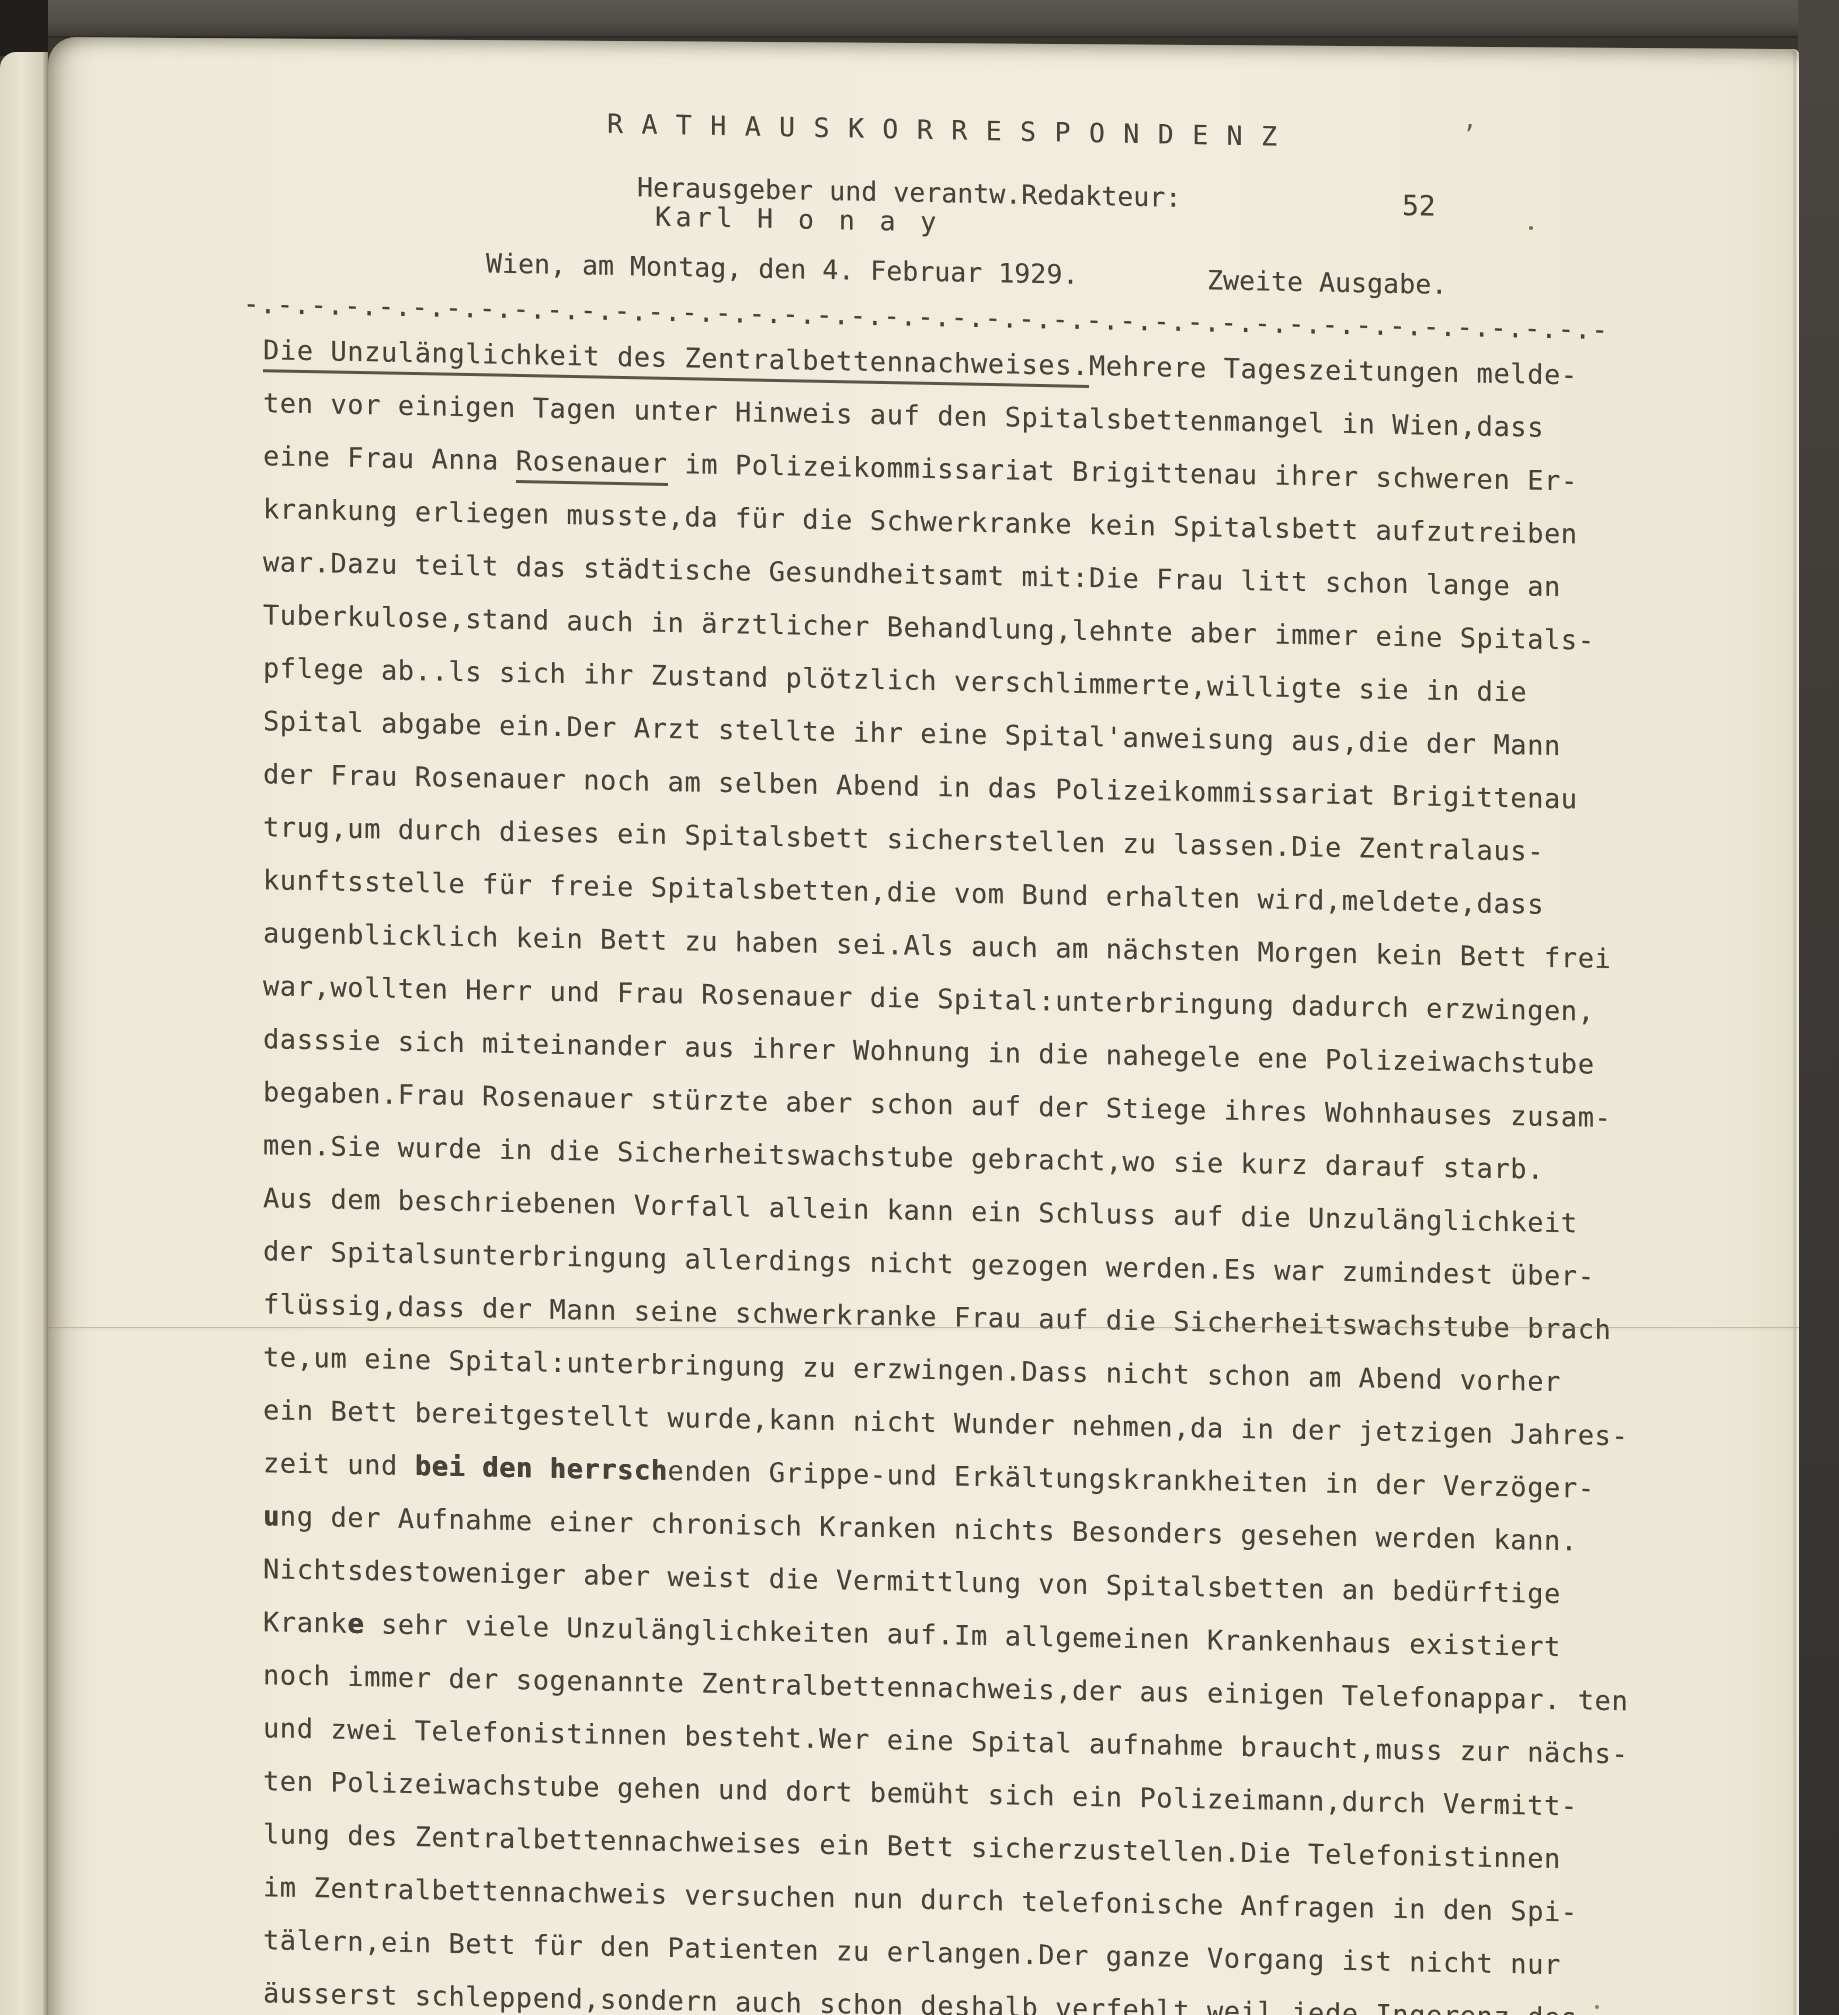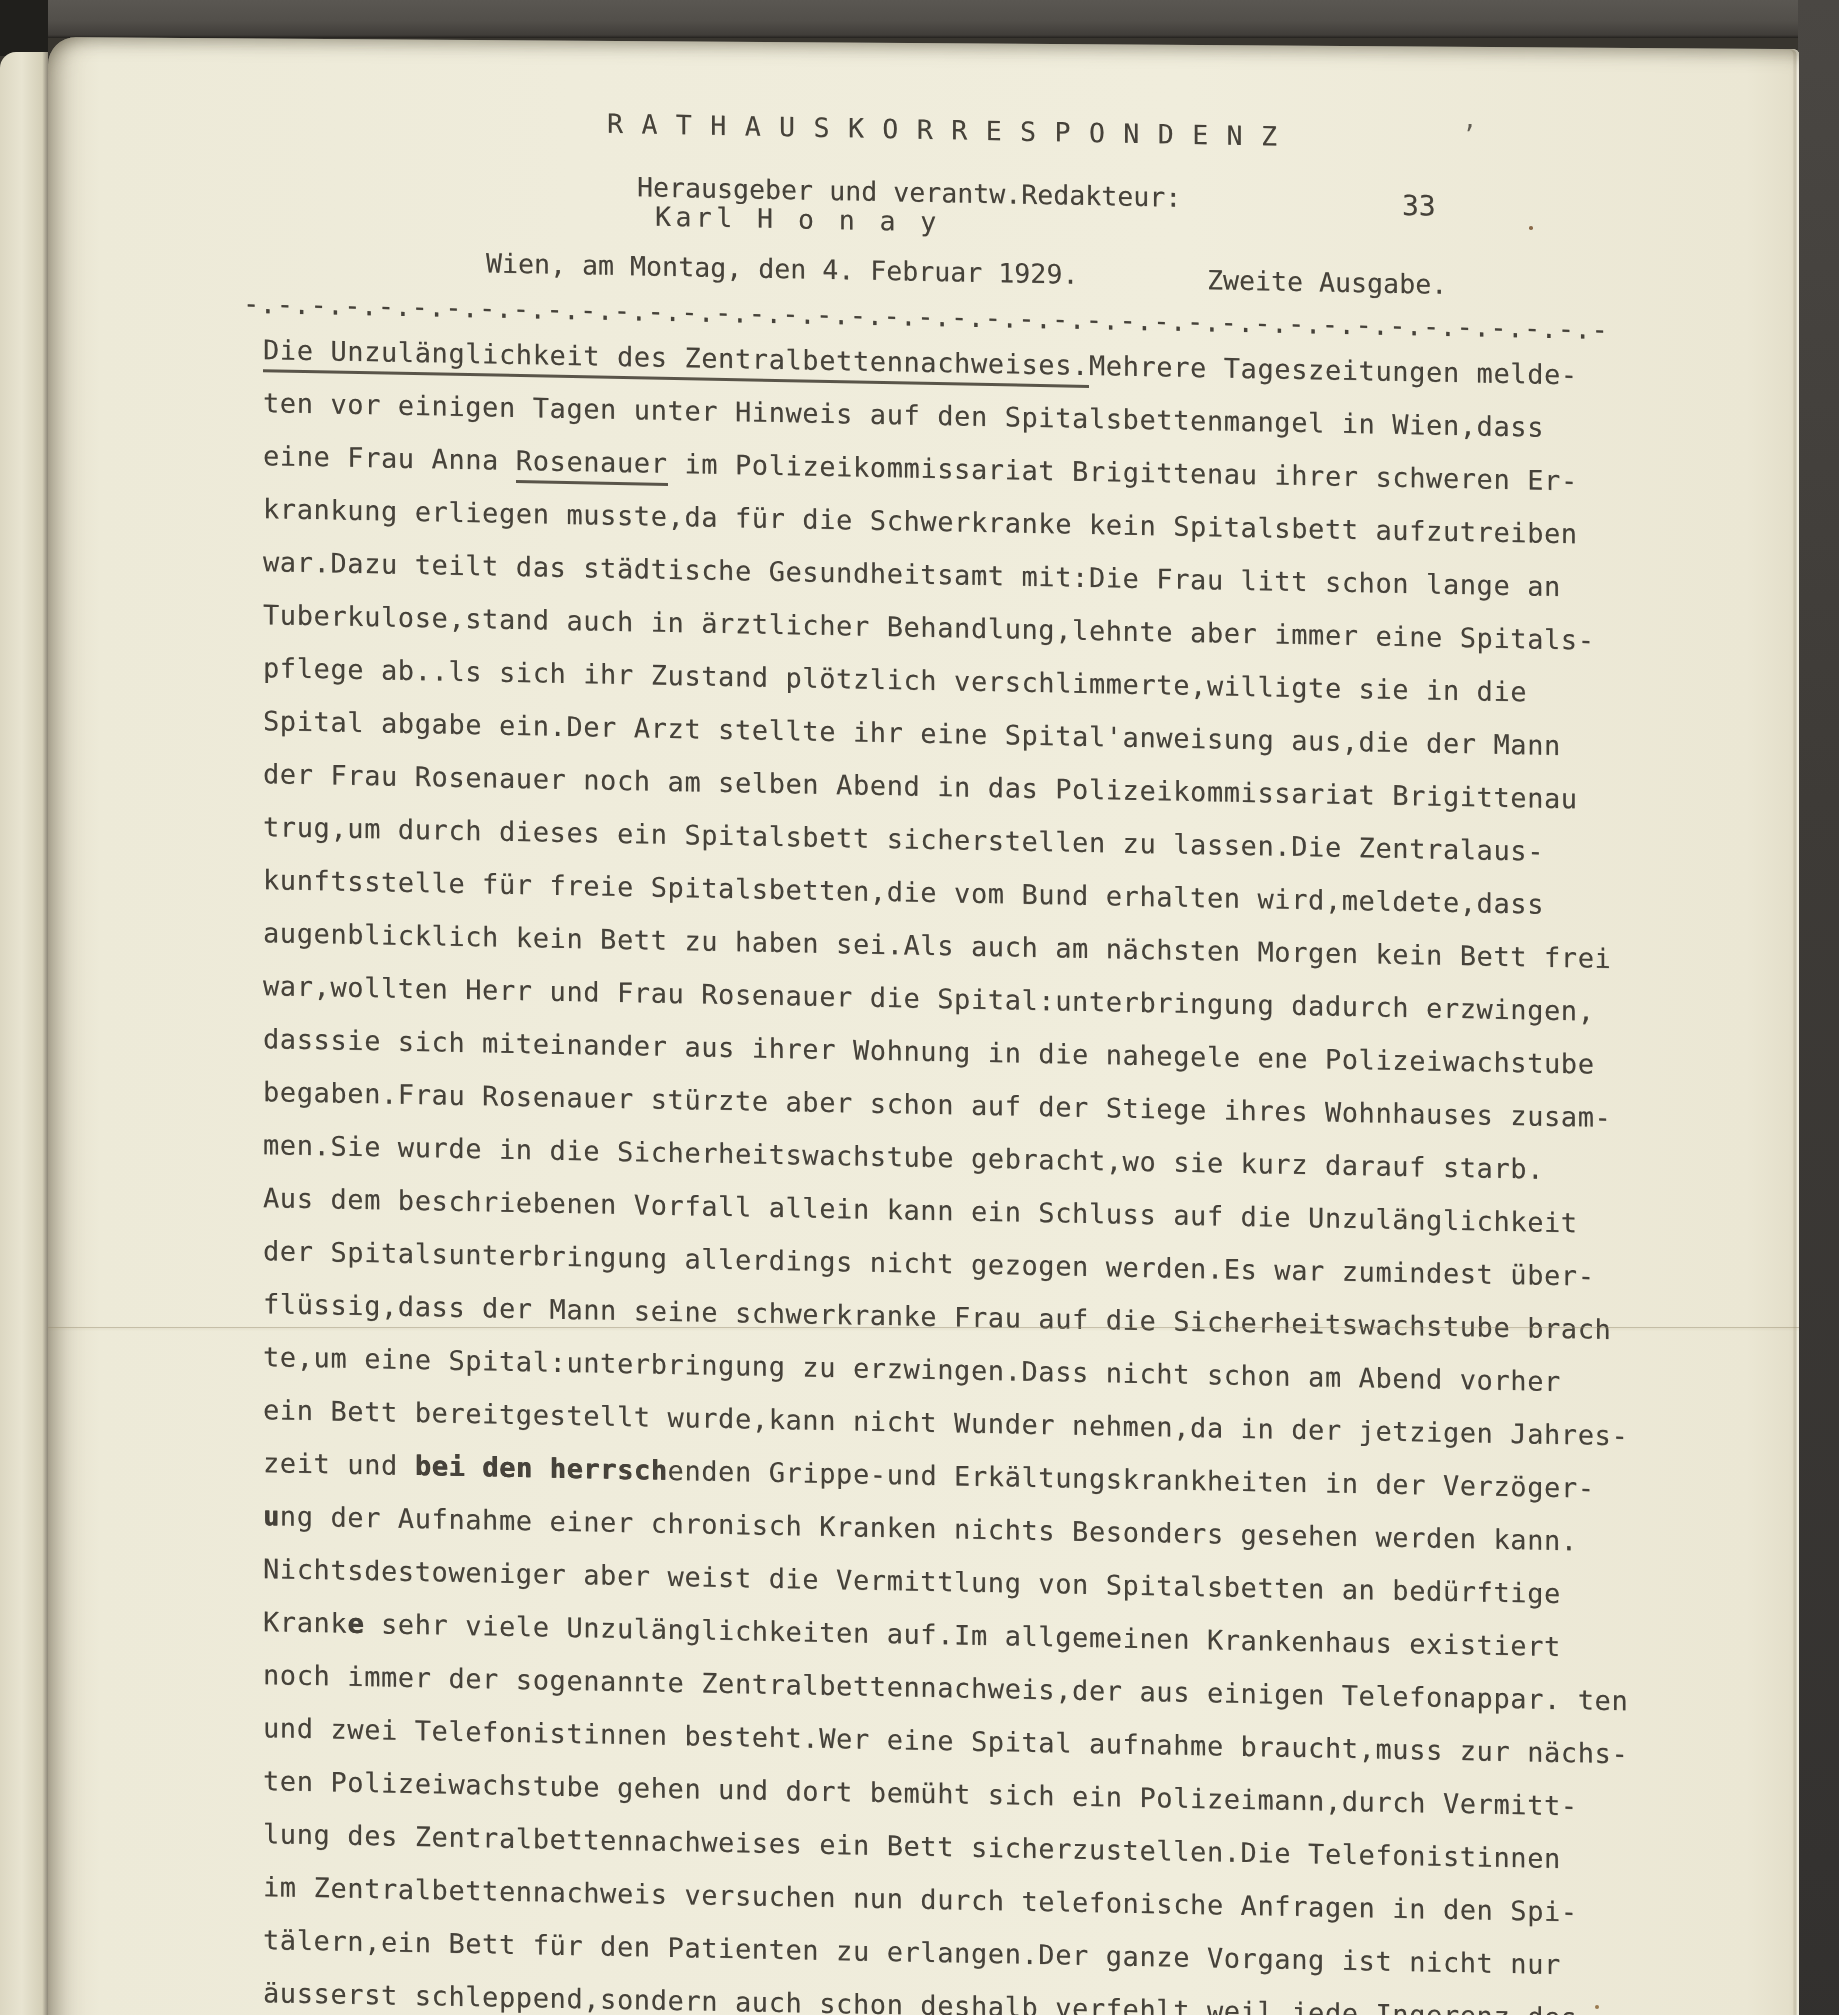--- a/index.html
+++ b/index.html
@@ -65,21 +65,21 @@
 
   <div class="page-stack"></div>
 
   <div class="paper">
     <div class="text-layer">
 
       <div class="doc-title">R A T H A U S K O R R E S P O N D E N Z</div>
 
       <div class="publisher">Herausgeber und verantw.Redakteur:</div>
 
-      <div class="issue-number">33</div>
+      <div class="issue-number">52</div>
 
       <div class="editor">Karl H o n a y</div>
 
       <div class="date-line">Wien, am Montag, den 4. Februar 1929.</div>
 
       <div class="edition">Zweite Ausgabe.</div>
 
       <div class="separator">-.-.-.-.-.-.-.-.-.-.-.-.-.-.-.-.-.-.-.-.-.-.-.-.-.-.-.-.-.-.-.-.-.-.-.-.-.-.-.-.-</div>
 
       <div class="article"><div class="line"><span class="u">Die Unzulänglichkeit des Zentralbettennachweises.</span><span>Mehrere Tageszeitungen melde-</span></div><div class="line"><span>ten vor einigen Tagen unter Hinweis auf den Spitalsbettenmangel in Wien,dass</span></div><div class="line"><span>eine Frau Anna </span><span class="u">Rosenauer</span><span> im Polizeikommissariat Brigittenau ihrer schweren Er-</span></div><div class="line"><span>krankung erliegen musste,da für die Schwerkranke kein Spitalsbett aufzutreiben</span></div><div class="line"><span>war.Dazu teilt das städtische Gesundheitsamt mit:Die Frau litt schon lange an</span></div><div class="line"><span>Tuberkulose,stand auch in ärztlicher Behandlung,lehnte aber immer eine Spitals-</span></div><div class="line"><span>pflege ab..ls sich ihr Zustand plötzlich verschlimmerte,willigte sie in die</span></div><div class="line"><span>Spital abgabe ein.Der Arzt stellte ihr eine Spital'anweisung aus,die der Mann</span></div><div class="line"><span>der Frau Rosenauer noch am selben Abend in das Polizeikommissariat Brigittenau</span></div><div class="line"><span>trug,um durch dieses ein Spitalsbett sicherstellen zu lassen.Die Zentralaus-</span></div><div class="line"><span>kunftsstelle für freie Spitalsbetten,die vom Bund erhalten wird,meldete,dass</span></div><div class="line"><span>augenblicklich kein Bett zu haben sei.Als auch am nächsten Morgen kein Bett frei</span></div><div class="line"><span>war,wollten Herr und Frau Rosenauer die Spital:unterbringung dadurch erzwingen,</span></div><div class="line"><span>dasssie sich miteinander aus ihrer Wohnung in die nahegele ene Polizeiwachstube</span></div><div class="line"><span>begaben.Frau Rosenauer stürzte aber schon auf der Stiege ihres Wohnhauses zusam-</span></div><div class="line"><span>men.Sie wurde in die Sicherheitswachstube gebracht,wo sie kurz darauf starb.</span></div><div class="line"><span>Aus dem beschriebenen Vorfall allein kann ein Schluss auf die Unzulänglichkeit</span></div><div class="line"><span>der Spitalsunterbringung allerdings nicht gezogen werden.Es war zumindest über-</span></div><div class="line"><span>flüssig,dass der Mann seine schwerkranke Frau auf die Sicherheitswachstube brach</span></div><div class="line"><span>te,um eine Spital:unterbringung zu erzwingen.Dass nicht schon am Abend vorher</span></div><div class="line"><span>ein Bett bereitgestellt wurde,kann nicht Wunder nehmen,da in der jetzigen Jahres-</span></div><div class="line"><span>zeit und </span><span class="b">bei den herrsch</span><span>enden Grippe-und Erkältungskrankheiten in der Verzöger-</span></div><div class="line"><span class="b">u</span><span>ng der Aufnahme einer chronisch Kranken nichts Besonders gesehen werden kann.</span></div><div class="line"><span>Nichtsdestoweniger aber weist die Vermittlung von Spitalsbetten an bedürftige</span></div><div class="line"><span>Krank</span><span class="b">e</span><span> sehr viele Unzulänglichkeiten auf.Im allgemeinen Krankenhaus existiert</span></div><div class="line"><span>noch immer der sogenannte Zentralbettennachweis,der aus einigen Telefonappar. ten</span></div><div class="line"><span>und zwei Telefonistinnen besteht.Wer eine Spital aufnahme braucht,muss zur nächs-</span></div><div class="line"><span>ten Polizeiwachstube gehen und dort bemüht sich ein Polizeimann,durch Vermitt-</span></div><div class="line"><span>lung des Zentralbettennachweises ein Bett sicherzustellen.Die Telefonistinnen</span></div><div class="line"><span>im Zentralbettennachweis versuchen nun durch telefonische Anfragen in den Spi-</span></div><div class="line"><span>tälern,ein Bett für den Patienten zu erlangen.Der ganze Vorgang ist nicht nur</span></div><div class="line"><span>äusserst schleppend,sondern auch schon deshalb verfehlt,weil jede Ingerenz des</span></div><div class="line"></div></div>

